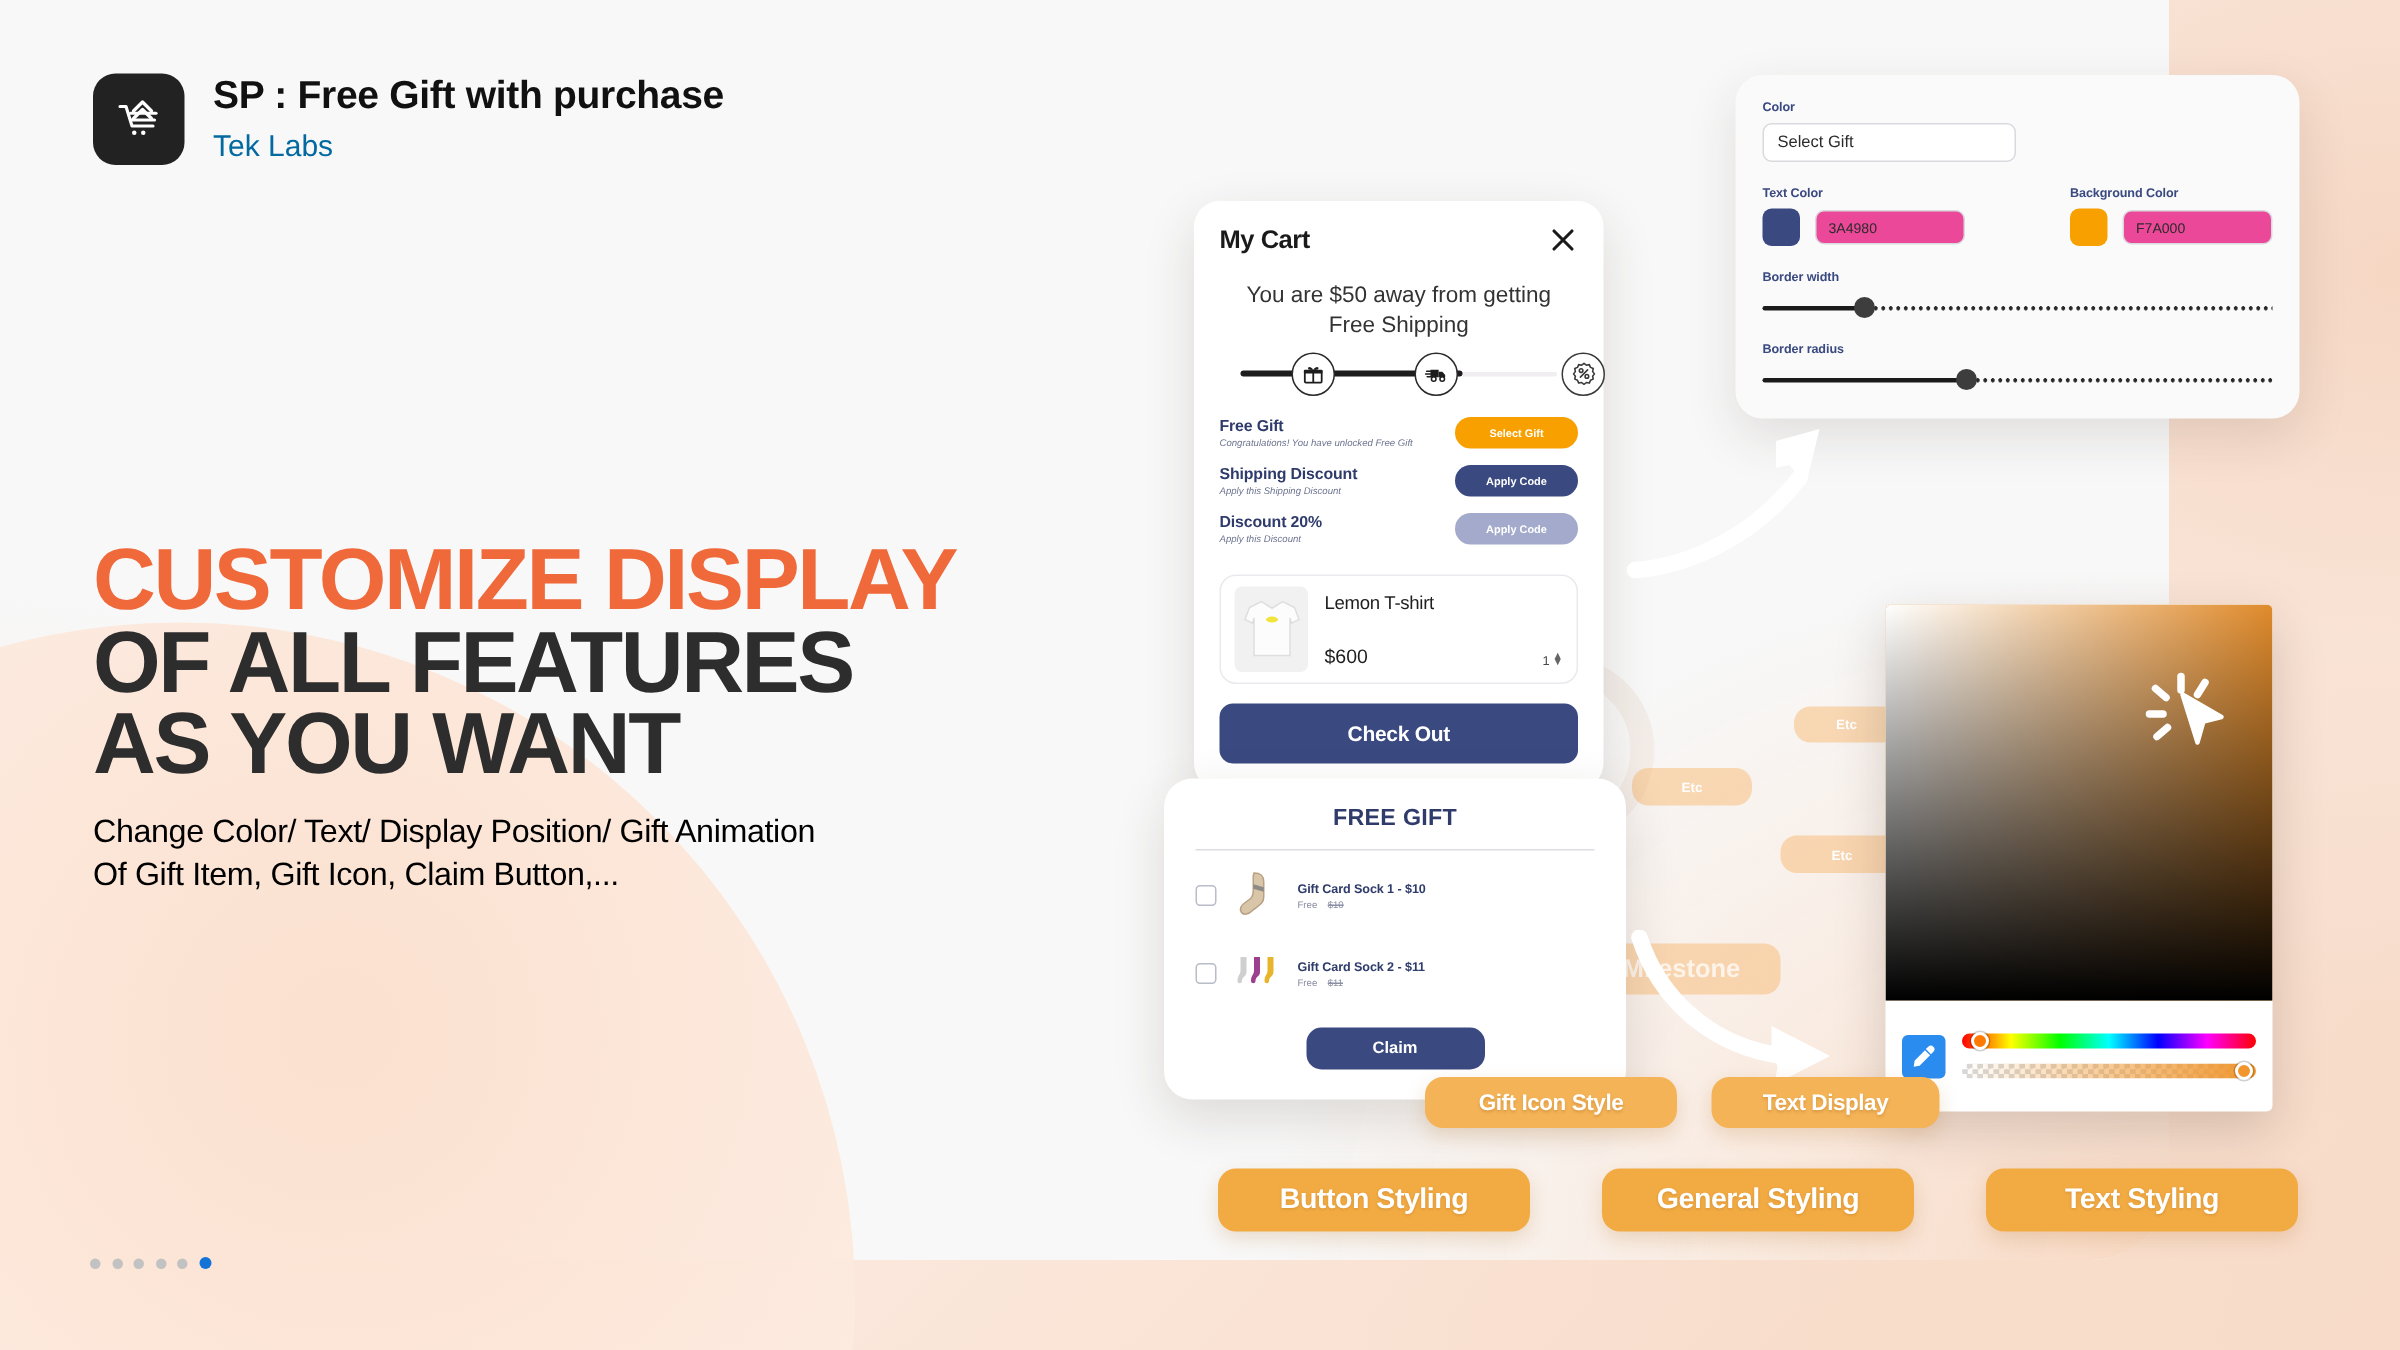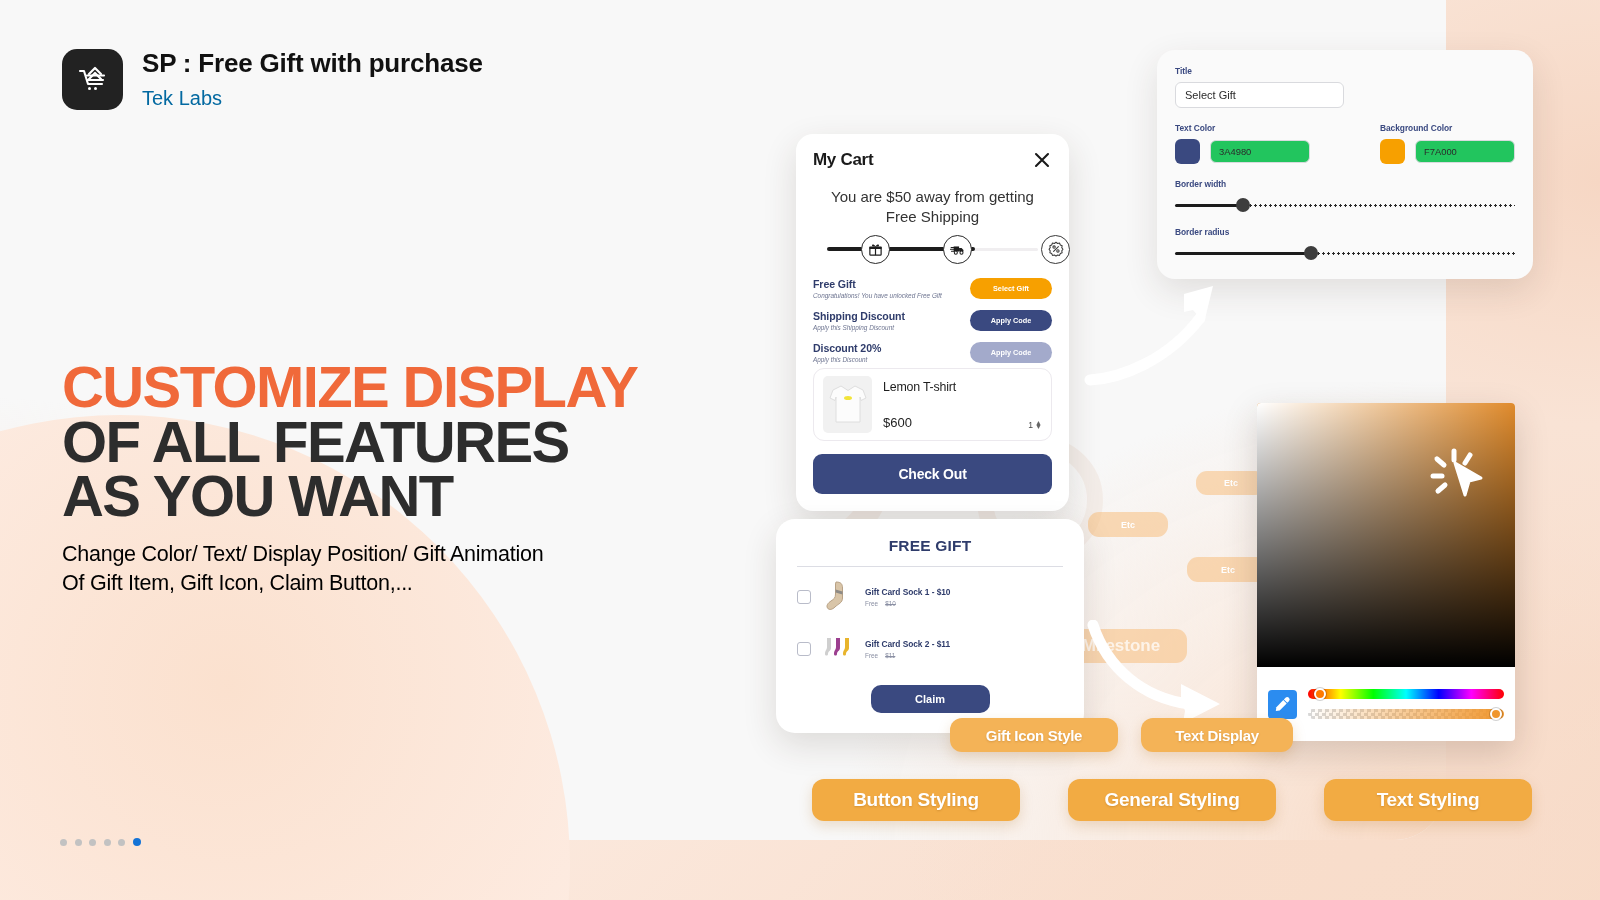--- a/index.html
+++ b/index.html
@@ -103,21 +103,21 @@
   .rw-sub { font-size:6.4px; color:#6d7490; font-style:italic; margin-top:2px; }
   .rw-btn {
     font-size:7.3px; font-weight:bold; color:#fff;
     border-radius:11px; padding:6px 0; width:82px; text-align:center;
   }
   .rw-btn.orange { background:#f7a000; }
   .rw-btn.navy { background:#3a4980; }
   .rw-btn.muted { background:#a3aacb; }
 
   .prod {
-    margin-top:5px; border:1px solid #ece9ee; border-radius:11px;
+    margin-top:20px; border:1px solid #ece9ee; border-radius:11px;
     padding:7px 9px; display:flex; gap:11px; align-items:stretch;
   }
   .prod-img {
     width:49px; height:57px; border-radius:5px; background:#f1f1f1;
     display:flex; align-items:center; justify-content:center;
   }
   .prod-right { flex:1; display:flex; flex-direction:column; justify-content:space-between; padding:4px 0 3px; }
   .prod-name { font-size:12.4px; color:#1e1e1e; letter-spacing:-.2px; }
   .prod-bot { display:flex; align-items:flex-end; justify-content:space-between; }
   .prod-price { font-size:13px; color:#1e1e1e; font-weight:500; }
@@ -162,21 +162,21 @@
   .st-label { font-size:8.4px; font-weight:bold; color:#3a4980; letter-spacing:-.05px; }
   .st-input {
     margin-top:6px; background:#fff; border:1px solid #d9dade;
     border-radius:6px; padding:6px 9px; font-size:11px; color:#2b2b2b;
   }
   .st-cols { display:flex; gap:70px; margin-top:15px; }
   .st-col { flex:1; }
   .sw-row { display:flex; align-items:center; gap:10px; margin-top:6px; }
   .swatch { width:25px; height:25px; border-radius:6px; flex:none; }
   .sw-input {
-    flex:1; background:#22c55e; border:1px solid #d9dade; border-radius:6px;
+    flex:1; background:#ec4899; border:1px solid #d9dade; border-radius:6px;
     padding:5px 8px; font-size:9.4px; color:#2b2b2b;
   }
   .slider-block { margin-top:15px; }
   .slider { position:relative; height:14px; margin-top:9px; }
   .sl-solid { position:absolute; top:6px; left:0; height:3px; background:#1b1b1b; border-radius:2px; }
   .sl-dots {
     position:absolute; top:6px; height:3px; right:0;
     background-image:radial-gradient(circle, #2a2a2a 46%, transparent 47%);
     background-size:5px 3px; background-repeat:repeat-x;
   }
@@ -414,21 +414,21 @@
         <span>Free</span>
         <span class="strike">$11</span>
       </div>
     </div>
   </div>
 
   <div class="fg-claim">Claim</div>
 </div>
 
 <div id="settings">
-  <div class="st-label">Title</div>
+  <div class="st-label">Color</div>
   <div class="st-input" style="width:169px;">Select Gift</div>
 
   <div class="st-cols">
     <div class="st-col">
       <div class="st-label">Text Color</div>
       <div class="sw-row">
         <div class="swatch" style="background:#3a4980;"></div>
         <div class="sw-input">3A4980</div>
       </div>
     </div>

